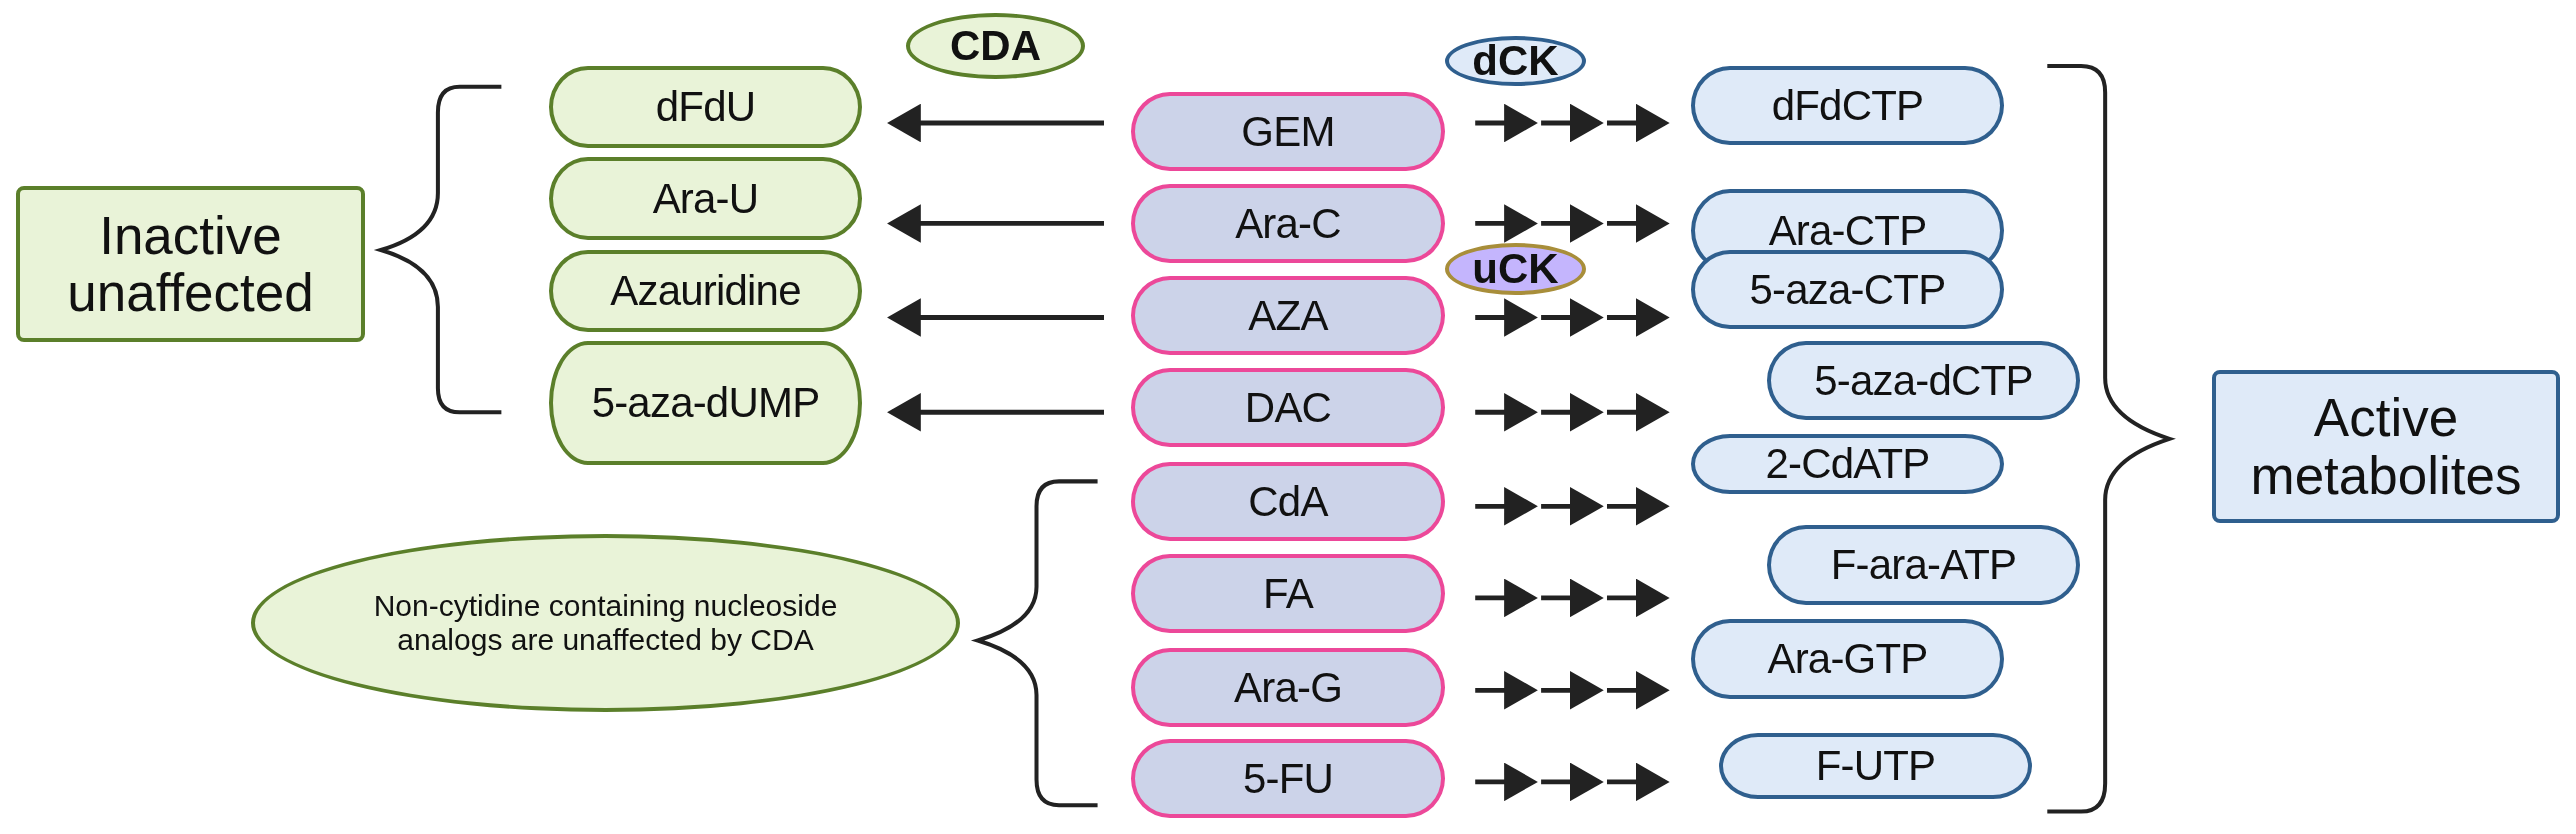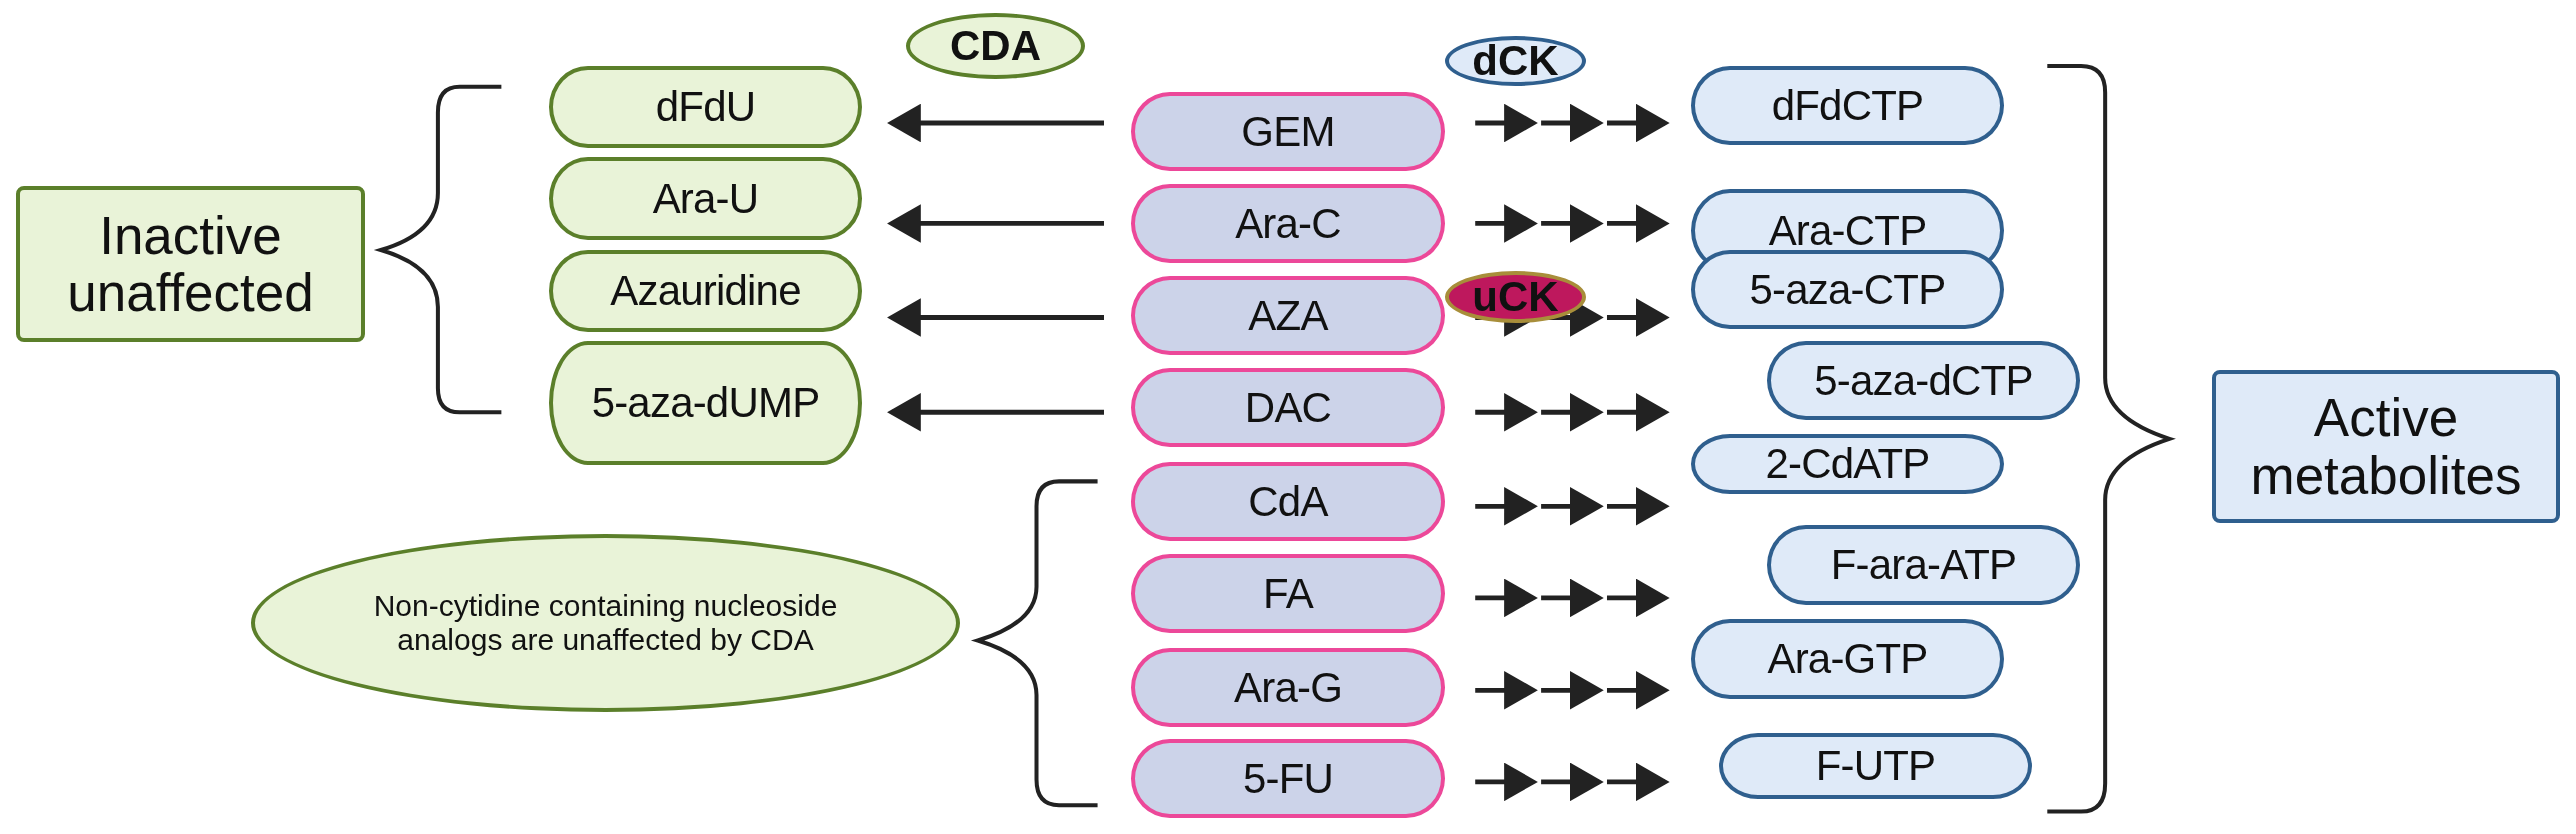--- a/index.html
+++ b/index.html
@@ -5,21 +5,21 @@
   html, body { margin:0; padding:0; background:#ffffff; }
   body { width:2576px; height:835px; position:relative; overflow:hidden;
          font-family:"Liberation Sans", sans-serif; color:#111; }
   .abs { position:absolute; box-sizing:border-box; display:flex; align-items:center; justify-content:center; text-align:center; }
   .pill { border-radius:39px/50%; font-size:42px; letter-spacing:-0.8px; }
   .green { background:#e9f3d8; border:4px solid #5b7f2a; }
   .purple { background:#ccd3e9; border:4px solid #ec4899; }
   .blue { background:#dfeaf8; border:4px solid #2f5f8e; }
   .box { border-radius:8px; font-size:53px; line-height:1.08; }
   .ell { border-radius:50%; font-weight:bold; font-size:42px; }
-  .yellow { background:#be185d; border:4px solid #a88e3a;margin-top:28px; }
+  .yellow { background:#c4b5fd; border:4px solid #a88e3a; }
   .oval { border-radius:50%; font-size:30px; line-height:1.15; padding:0 64px; }
   svg.lines { position:absolute; left:0; top:0; }
 </style>
 </head>
 <body>
 
 <svg class="lines" width="2576" height="835" viewBox="0 0 3206 1039">
   <defs>
     <marker id="ah" markerWidth="8" markerHeight="8" refX="6" refY="4" orient="auto" markerUnits="strokeWidth">
       <path d="M0,0 L7,4 L0,8 z" fill="#222"></path>

